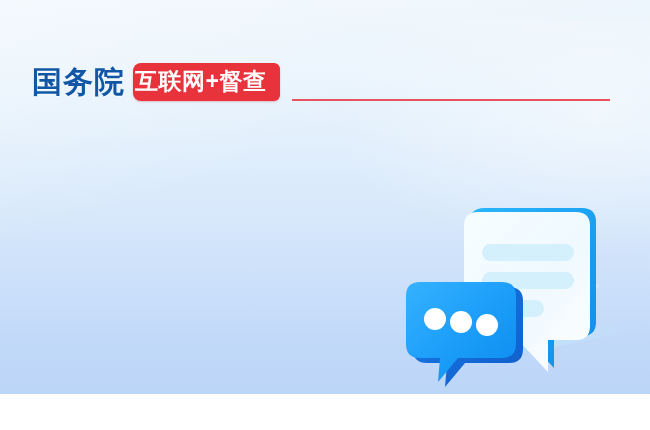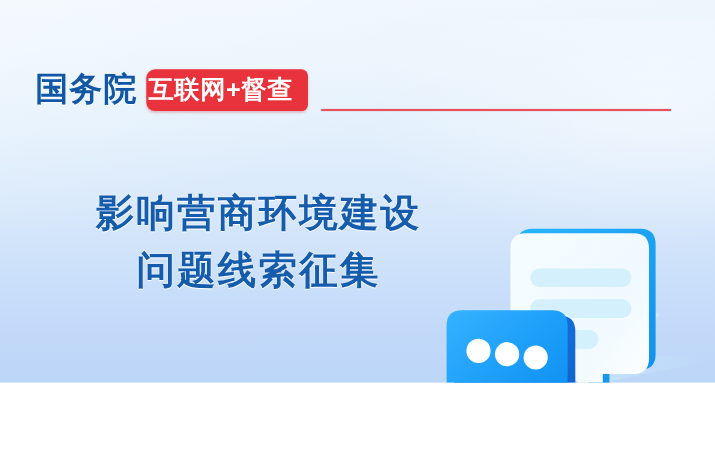--- a/index.html
+++ b/index.html
@@ -7,21 +7,21 @@
     padding: 0;
     background: #ffffff;
   }
   body {
     font-family: "Liberation Sans", "DejaVu Sans", sans-serif;
   }
 
   #banner {
     position: relative;
     width: 650px;
-    height: 348px;
+    height: 394px;
     overflow: hidden;
     background: linear-gradient(180deg,
         #eef6fd 0%,
         #eaf4fd 18%,
         #e3f0fc 33%,
         #d9e9fb 52%,
         #cde1fa 70%,
         #c2d9f9 86%,
         #bcd6f8 100%);
     text-decoration: underline;
@@ -130,24 +130,20 @@
   <div id="sheen-right"></div>
 
   <div id="header">
     <div id="org-name">国务院</div>
     <div id="campaign-badge">
       <span id="campaign-badge-label">互联网+督查</span>
     </div>
   </div>
   <div id="header-rule"></div>
 
-  <div id="title-block">
-    <div class="title-line">影响营商环境建设</div>
-    <div class="title-line">问题线索征集</div>
-  </div>
 
   <div id="illustration">
     <svg width="252" height="206" viewBox="0 0 252 206" xmlns="http://www.w3.org/2000/svg">
       <defs>
         <linearGradient id="gBackFill" x1="0" y1="0" x2="1" y2="1">
           <stop offset="0%" stop-color="#f6fdff"></stop>
           <stop offset="55%" stop-color="#eff9ff"></stop>
           <stop offset="100%" stop-color="#ffffff"></stop>
         </linearGradient>
         <linearGradient id="gBackEdge" x1="0" y1="0" x2="1" y2="1">

